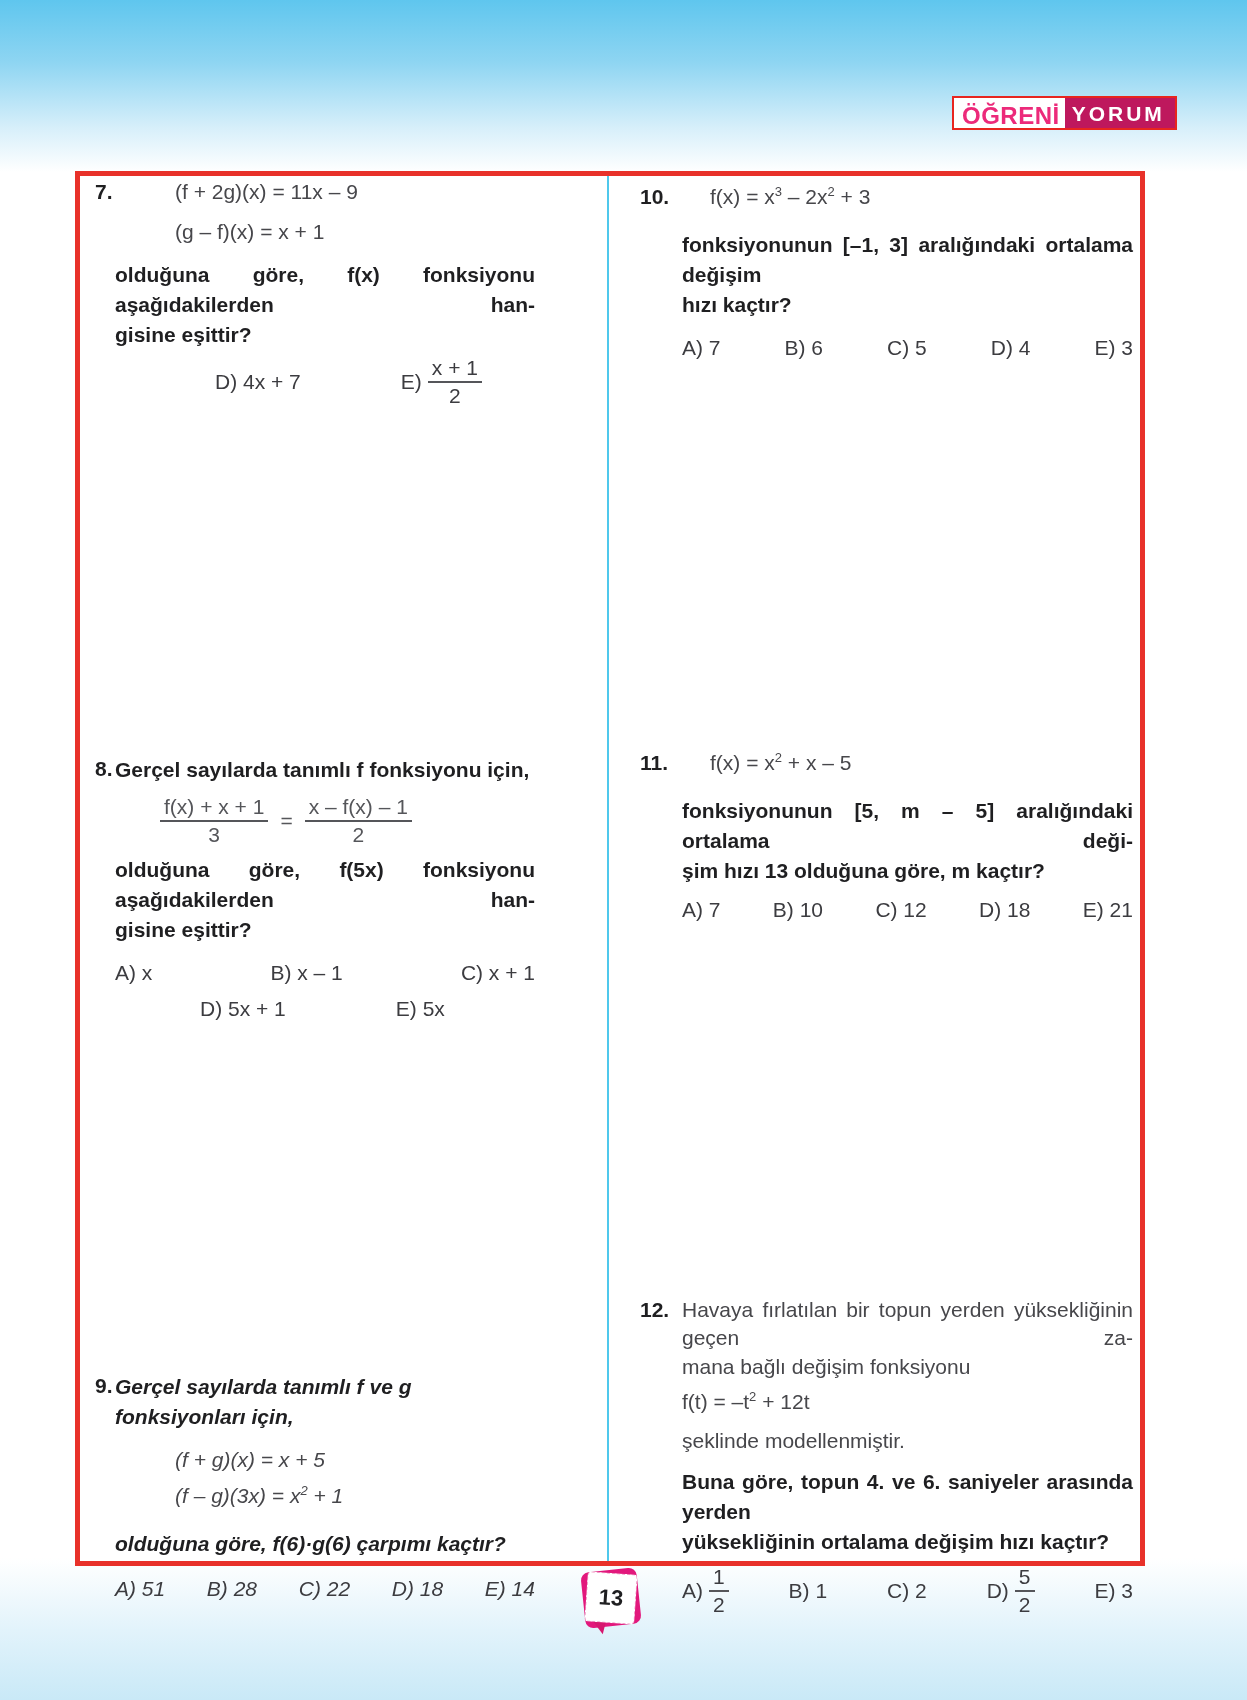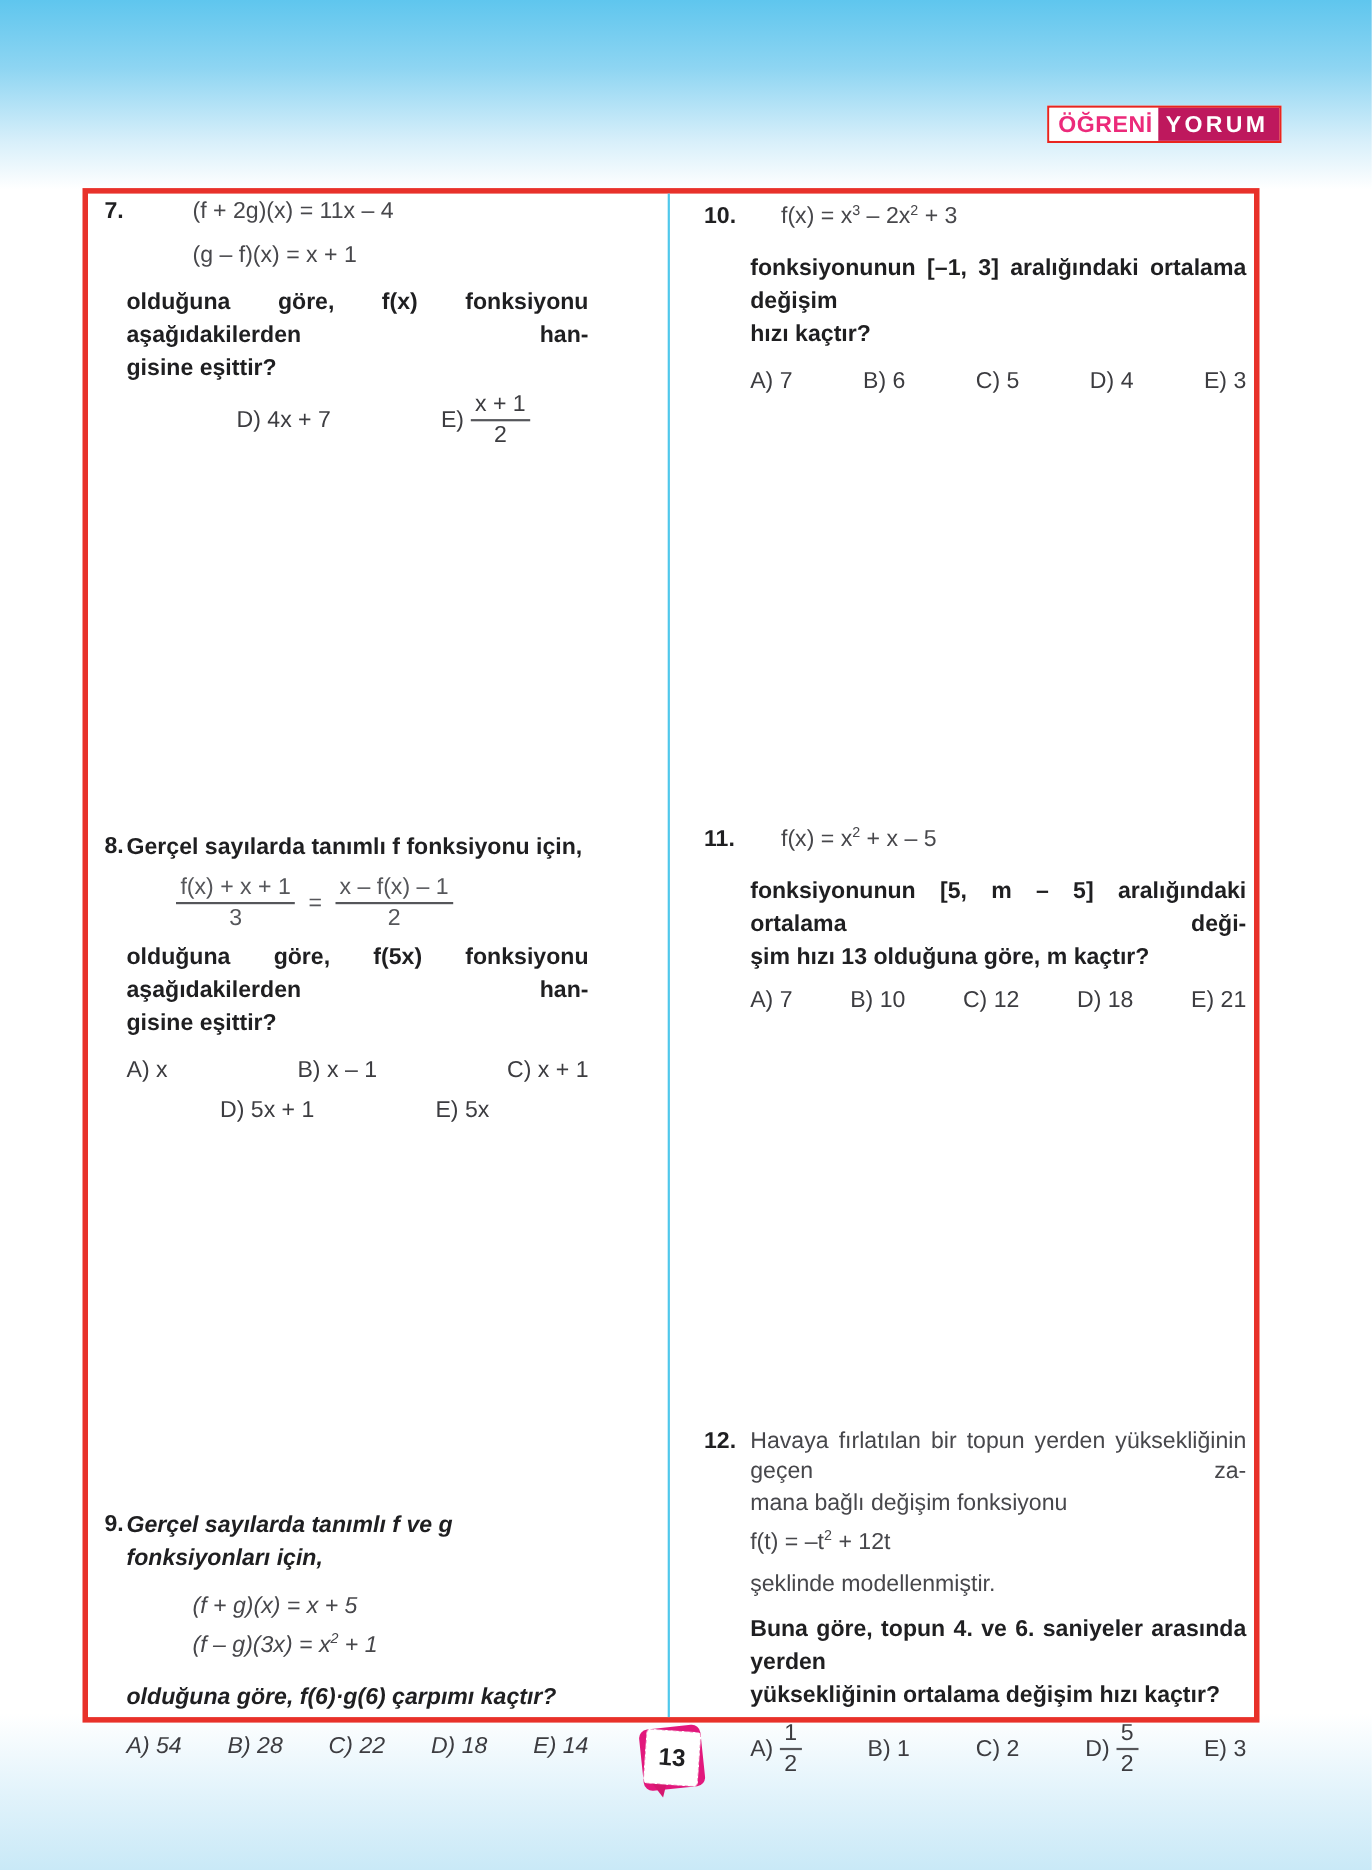--- a/index.html
+++ b/index.html
@@ -8,21 +8,21 @@
     width:1247px; height:1700px; position:relative; overflow:hidden;
     font-family:"Liberation Sans", sans-serif;
     background:linear-gradient(180deg,
       #5fc6ee 0px, #8ed5f2 62px, #d7effa 128px, #ffffff 172px,
       #ffffff 1558px, #e2f3fb 1630px, #c9e9f7 1700px);
   }
 
   
   .logo { position:absolute; left:952px; top:96px; height:34px; display:flex;
           border:2px solid #e8251f; background:#fff; }
-  .logo-left { background:#ffffff; color:#ec2a7a; font-weight:700; font-size:21px;
+  .logo-left { background:#ffffff; color:#ec2a7a; font-weight:700; font-size:24px;
                padding:4px 5px 0 8px; letter-spacing:.5px; }
   .logo-right { background:#be185d; color:#ffffff; font-weight:700; font-size:21px;
                 padding:4px 10px 0 7px; letter-spacing:3px; }
 
   
   .sheet { position:absolute; left:75px; top:171px; width:1070px; height:1395px;
            border:5px solid #e8312a; background:#ffffff; }
   .divider { position:absolute; left:527px; top:0; bottom:0; width:2px; background:#4fc8ec; }
 
   
@@ -63,21 +63,21 @@
   <span class="logo-left">ÖĞRENİ</span>
   <span class="logo-right">YORUM</span>
 </div>
 
 <div class="sheet">
   <div class="divider"></div>
 
   <section class="q" style="left:15px; top:2px; width:445px;">
     <div class="qnum">7.</div>
     <div class="qbody" style="margin-left:20px; width:420px;">
-      <div class="eq ind60">(f + 2g)(x) = 11x – 4</div>
+      <div class="eq ind60">(f + 2g)(x) = 11x – 9</div>
       <div class="eq ind60 mt12">(g – f)(x) = x + 1</div>
       <div class="bold jline mt14">olduğuna göre, f(x) fonksiyonu aşağıdakilerden han-</div>
       <div class="bold">gisine eşittir?</div>
       <div class="opts2 mt6" style="padding-left:100px; gap:100px;">
         <span>D) 4x + 7</span>
         <span class="optfrac">
           <span>E)</span>
           <span class="frac">
             <span class="fnum">x + 1</span>
             <span class="fden">2</span>
@@ -119,21 +119,21 @@
   <section class="q" style="left:15px; top:1196px; width:445px;">
     <div class="qnum">9.</div>
     <div class="qbody" style="margin-left:20px; width:420px;font-style:italic;">
       <div class="bold">Gerçel sayılarda tanımlı f ve g fonksiyonları için,</div>
       <div class="eq ind60 mt14">(f + g)(x) = x + 5</div>
       <div class="eq ind60 mt8">
         <span>(f – g)(3x) = x</span><span class="sup">2</span><span> + 1</span>
       </div>
       <div class="bold mt16">olduğuna göre, f(6)·g(6) çarpımı kaçtır?</div>
       <div class="opts mt16">
-        <span>A) 54</span>
+        <span>A) 51</span>
         <span>B) 28</span>
         <span>C) 22</span>
         <span>D) 18</span>
         <span>E) 14</span>
       </div>
     </div>
   </section>
 
   <section class="q" style="left:560px; top:7px; width:500px;">
     <div class="qnum">10.</div>

